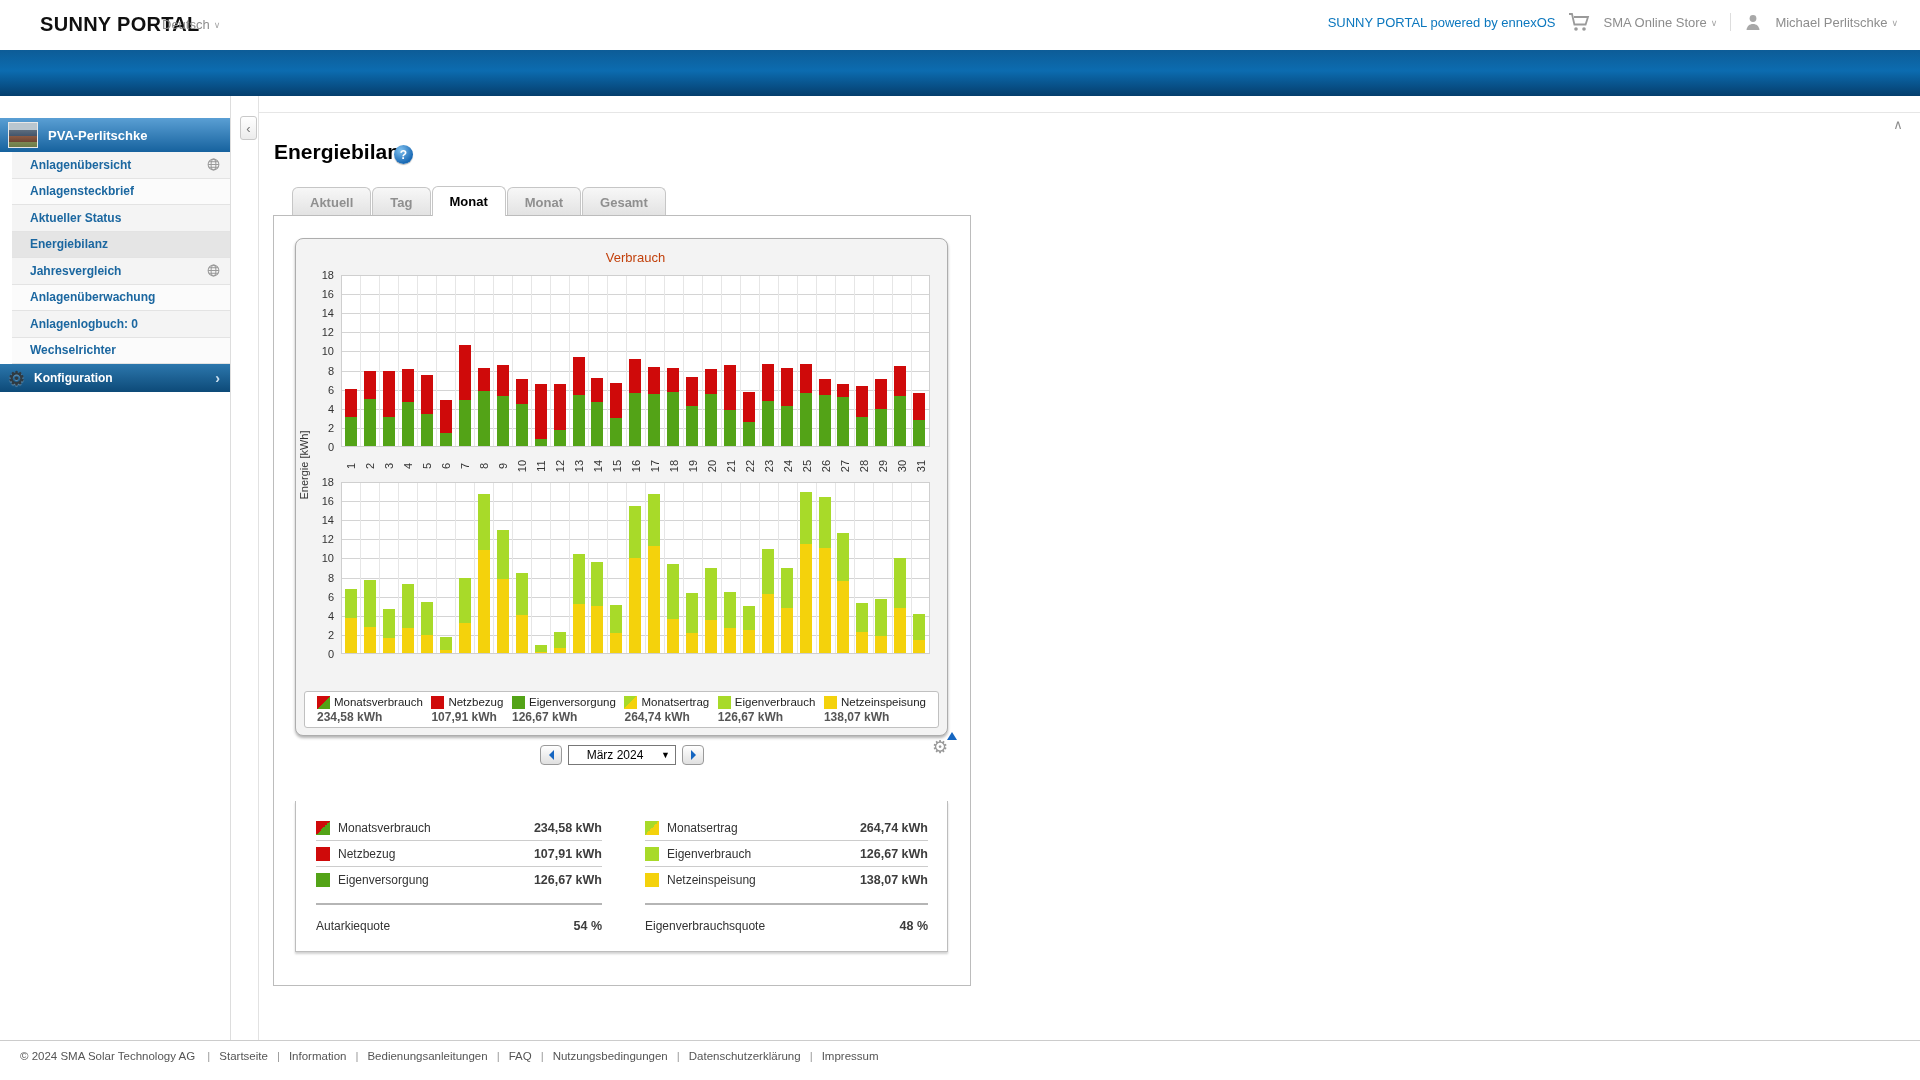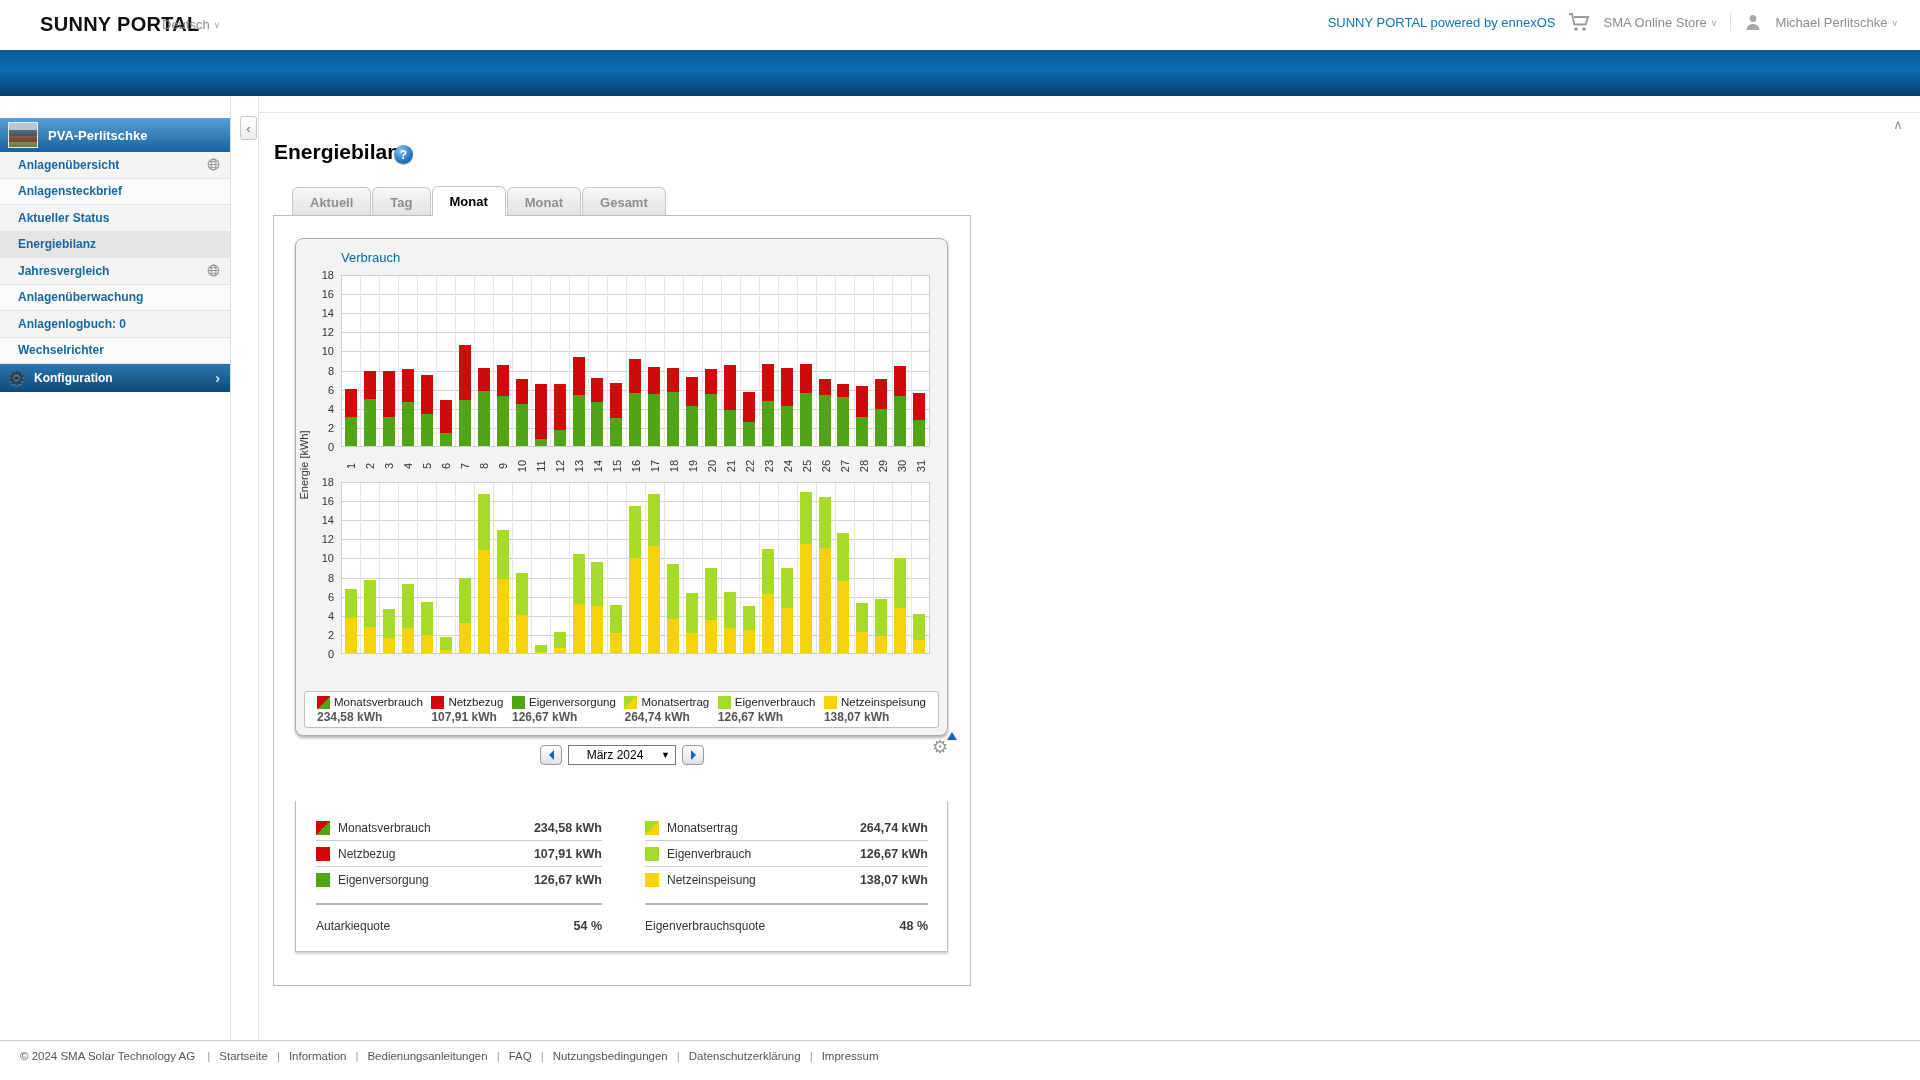--- a/index.html
+++ b/index.html
@@ -22,21 +22,21 @@
   .banner { position:absolute; left:0; top:50px; right:0; height:46px;
     background:linear-gradient(180deg,#0d5c97 0%, #0c6cb0 45%, #053e6d 100%); }
   
   .sidebar { position:absolute; left:0; top:96px; width:231px; bottom:40px; background:#fff; border-right:1px solid #ddd; }
   .plant { position:absolute; left:0; top:22px; right:0; height:34px;
     background:linear-gradient(180deg,#5a9fd4,#16629e); color:#fff; font-weight:bold; font-size:13px;
     display:flex; align-items:center; gap:10px; padding-left:8px; cursor:pointer; }
   .plant-photo { width:30px; height:26px; border:1px solid #e8e8e8; flex:0 0 auto;
     background:
       linear-gradient(180deg,#b9c6cf 0%,#b9c6cf 28%, #5f6e7e 28%, #41546b 55%, #8a5a43 55%, #6e4634 78%, #7d8b55 78%, #6c7a48 100%); }
-  .nav-list { position:absolute; left:0; top:56px; right:0; }
+  .nav-list { position:absolute; left:12px; top:56px; right:0; }
   .nav-item { height:26.5px; background:#f4f4f4; border-bottom:1px solid #e3e3e3;
     display:flex; align-items:center; padding:0 10px 0 18px; cursor:pointer;
     color:#1b67a0; font-size:12px; font-weight:bold; }
   .nav-item:nth-child(even) { background:#fbfbfb; }
   .nav-item.active { background:#e5e5e5; }
   .nav-item .globe { margin-left:auto; display:flex; }
   .config { position:absolute; left:0; right:0; top:268px; height:28px;
     background:linear-gradient(180deg,#2c77ad,#0d4a78); color:#fff; font-weight:bold; font-size:12px;
     display:flex; align-items:center; gap:9px; padding:0 10px 0 8px; cursor:pointer; }
   .config .gear-glyph { font-size:19px; color:#2f3a42; text-shadow:0 1px 1px rgba(255,255,255,.35); line-height:1; }
@@ -59,21 +59,21 @@
   .tab { height:29px; padding:0 17px; border:1px solid #c6c6c6; border-bottom:none;
     border-radius:6px 6px 0 0; background:linear-gradient(180deg,#f7f7f7,#e2e2e2);
     color:#8f8f8f; font-weight:bold; font-size:13px; display:flex; align-items:center; cursor:pointer; position:relative; z-index:1; }
   .tab.active { height:30px; background:#fff; color:#000; z-index:3; }
   .tabbox { position:absolute; left:273px; top:215px; width:698px; height:771px;
     border:1px solid #bcbcbc; background:#fff; z-index:2; }
   
   .chart-panel { position:absolute; left:21px; top:22px; width:653px; height:498px;
     background:#f3f3f3; border:1px solid #adadad; border-radius:8px;
     box-shadow:0 2px 3px rgba(0,0,0,.3); }
-  .chart-title { position:absolute; left:45px; width:589px; text-align:left; color:#0369a1; font-size:13px; }
+  .chart-title { position:absolute; left:45px; width:589px; text-align:center; color:#c2410c; font-size:13px; }
   .ct-top { top:11px; }
   .ct-bottom { top:424px; }
   .plot { position:absolute; left:45px; width:589px; height:172px; background:#fff; border:1px solid #cfcfcf;
     background-image:
       repeating-linear-gradient(to right, transparent 0 18px, #e6e6e6 18px 19px),
       repeating-linear-gradient(to bottom, transparent 0 18.11px, #d4d4d4 18.11px 19.11px); }
   #plot0 { top:36px; }
   #plot1 { top:243px; }
   .bars { position:absolute; left:0; right:0; bottom:0; top:0; display:flex; align-items:flex-end; justify-content:space-around; }
   .bar { width:12px; display:flex; flex-direction:column; }

